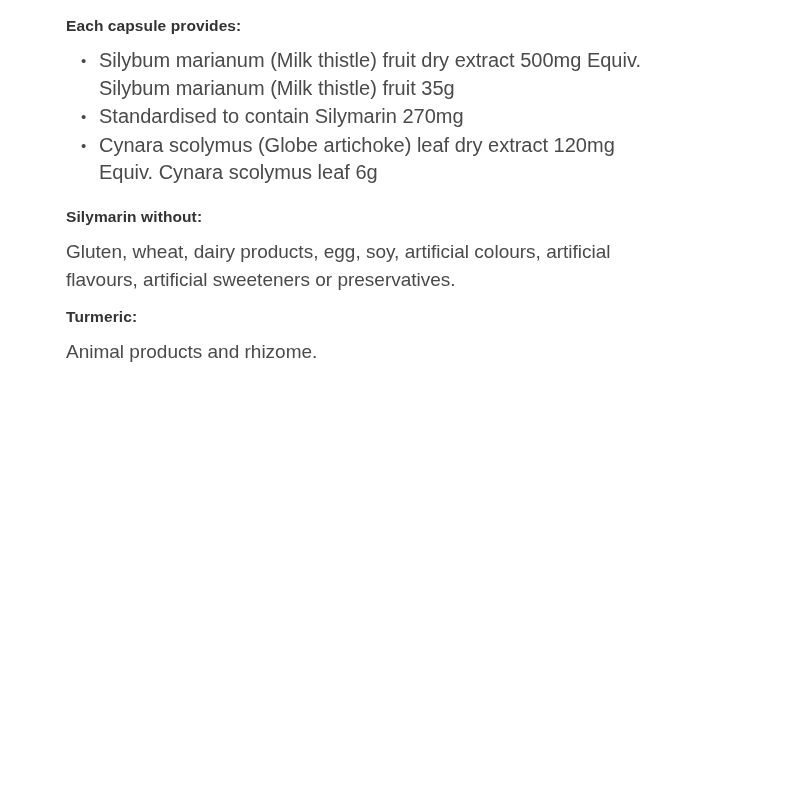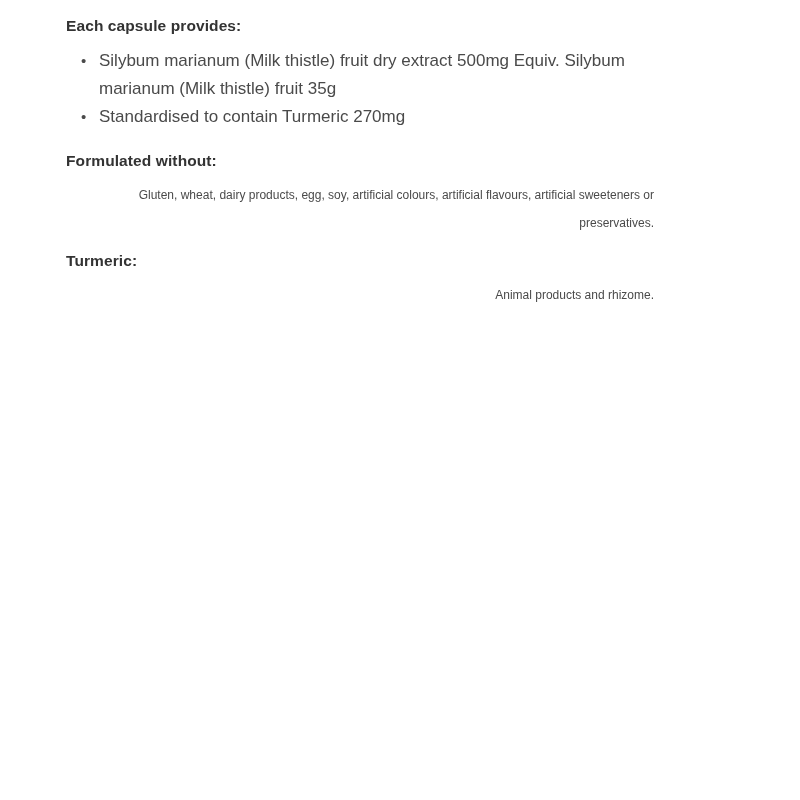--- a/index.html
+++ b/index.html
@@ -31,63 +31,63 @@
     margin: 0 0 10px 0;
     letter-spacing: 0.1px;
   }
   ul.bullets {
     list-style: none;
     margin: 0;
     padding: 0;
   }
   ul.bullets li {
     position: relative;
-    font-size: 17px;
+    font-size: 20px;
     line-height: 27.5px;
     color: #4a4a4a;
     padding-left: 33px;
     margin: 0 0 1px 0;
   }
   ul.bullets li::before {
     content: "\2022";
     position: absolute;
     left: 15px;
     top: 0;
     font-size: 15px;
     line-height: 27.5px;
     color: #4a4a4a;
   }
   p.body-text {
-    font-size: 12px;
+    font-size: 19px;
     line-height: 27.5px;
     color: #4a4a4a;
     margin: 0;
     max-width: 645px;
-    text-align: right;
   }
   .gap-sm { height: 12px; }
   .gap-md { height: 17px; }
 </style>
 </head>
 <body>
 
 <div class="page">
 
   <section class="section">
     <h3 class="section-heading">Each capsule provides:</h3>
     <ul class="bullets">
       <li>Silybum marianum (Milk thistle) fruit dry extract 500mg Equiv. Silybum marianum (Milk thistle) fruit 35g</li>
-      <li>Standardised to contain Turmeric 270mg</li>
+      <li>Standardised to contain Silymarin 270mg</li>
+      <li>Cynara scolymus (Globe artichoke) leaf dry extract 120mg Equiv. Cynara scolymus leaf 6g</li>
     </ul>
   </section>
 
   <div class="gap-md"></div>
 
   <section class="section">
-    <h3 class="section-heading">Formulated without:</h3>
+    <h3 class="section-heading">Silymarin without:</h3>
     <p class="body-text">Gluten, wheat, dairy products, egg, soy, artificial colours, artificial flavours, artificial sweeteners or preservatives.</p>
   </section>
 
   <div class="gap-sm"></div>
 
   <section class="section">
     <h3 class="section-heading">Turmeric:</h3>
     <p class="body-text">Animal products and rhizome.</p>
   </section>
 

